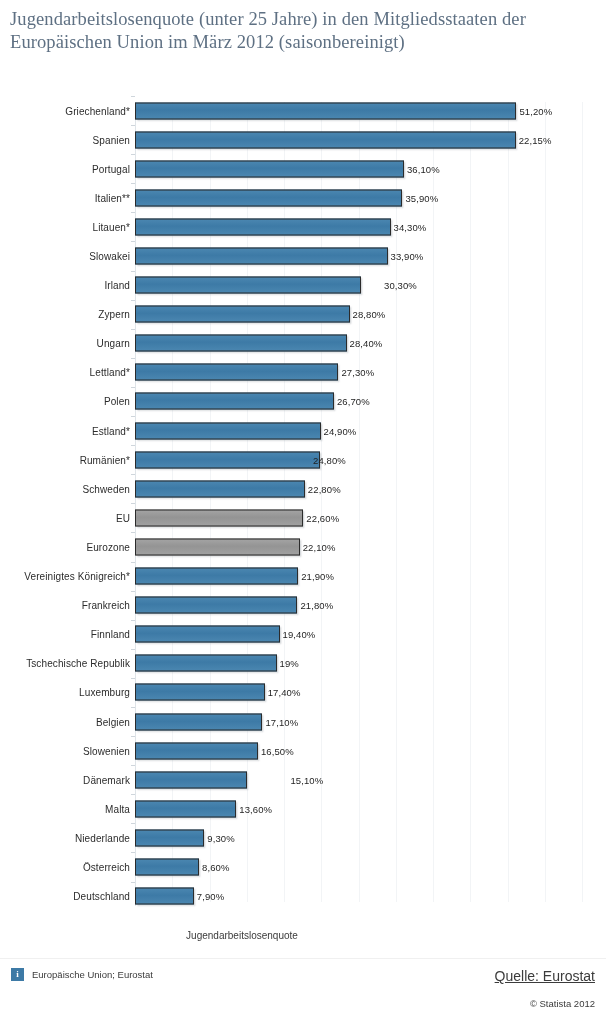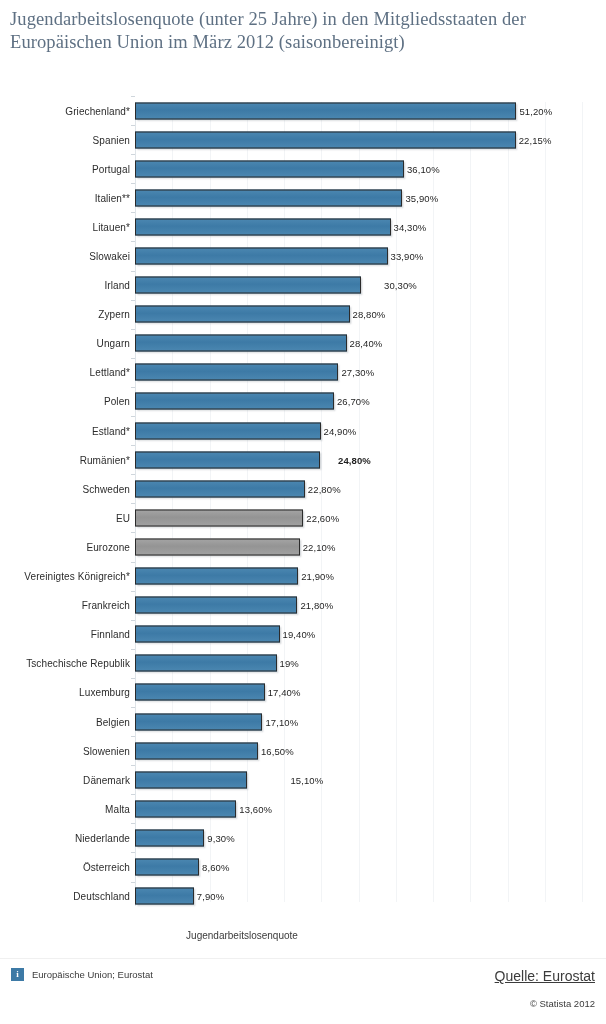--- a/index.html
+++ b/index.html
@@ -291,21 +291,21 @@
         <div class="row">
           <div class="tick"></div>
           <div class="cat-label">Estland*</div>
           <div class="bar blue" style="width: 185.505px;"></div>
           <div class="val-label" style="left: 323.505px;">24,90%</div>
         </div>
         <div class="row">
           <div class="tick"></div>
           <div class="cat-label">Rumänien*</div>
           <div class="bar blue" style="width: 184.76px;"></div>
-          <div class="val-label" style="left: 338px; font-weight: bold;">24,80%</div>
+          <div class="val-label" style="left: 313px;">24,80%</div>
         </div>
         <div class="row">
           <div class="tick"></div>
           <div class="cat-label">Schweden</div>
           <div class="bar blue" style="width: 169.86px;"></div>
           <div class="val-label" style="left: 307.86px;">22,80%</div>
         </div>
         <div class="row">
           <div class="tick"></div>
           <div class="cat-label">EU</div>

